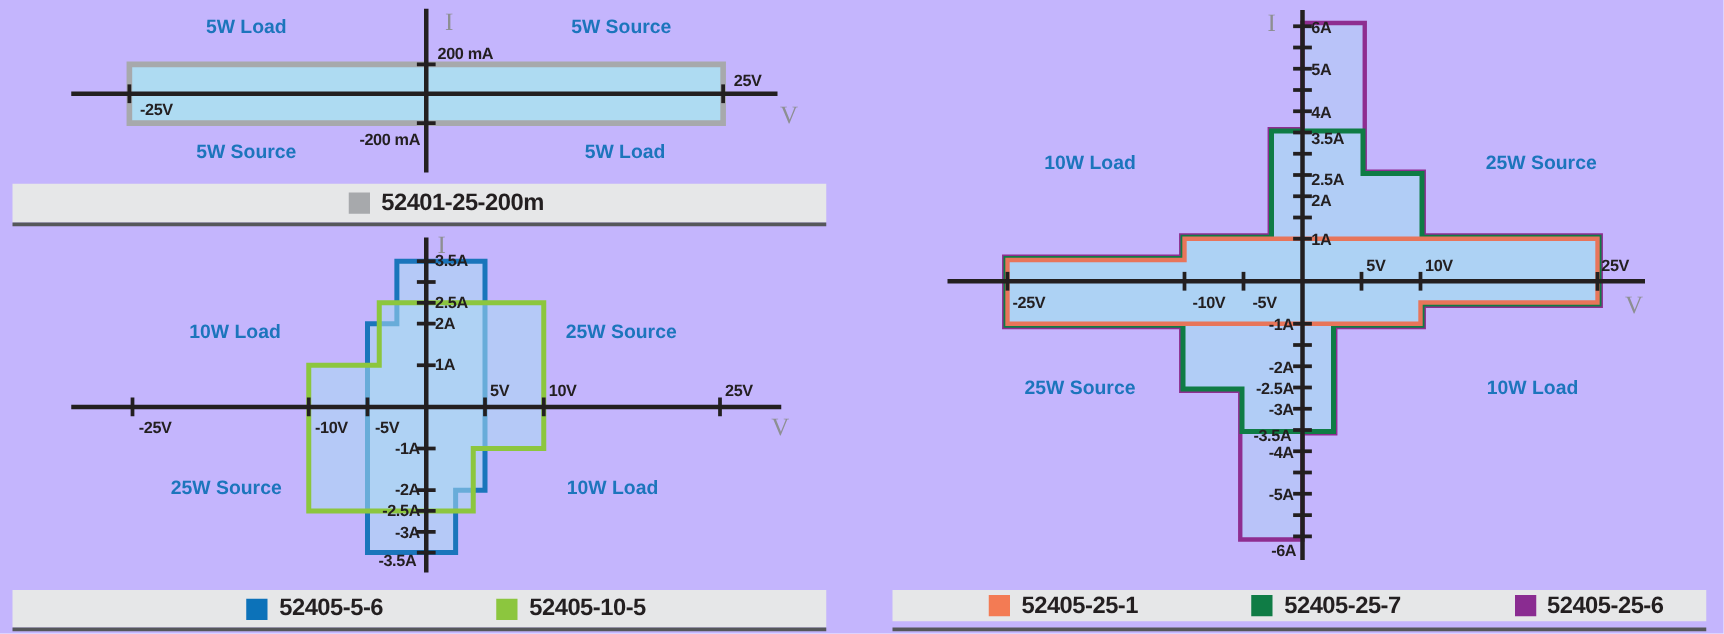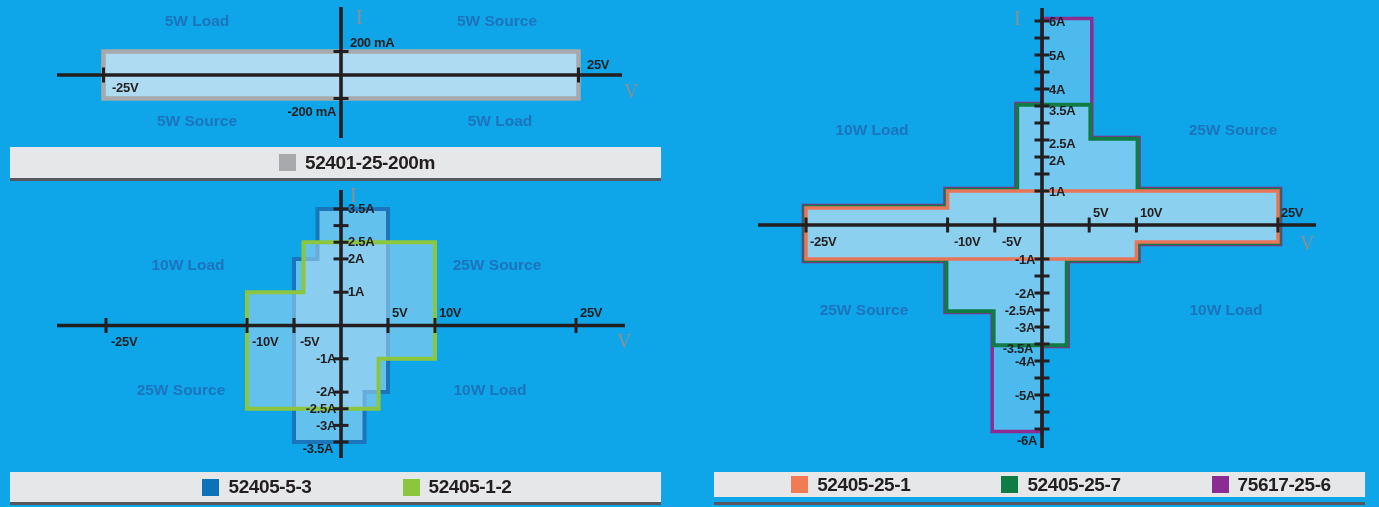--- a/index.html
+++ b/index.html
@@ -1,16 +1,16 @@
 <!DOCTYPE html>
 <html><head>
 <meta charset="utf-8">
 <style>
   html,body{margin:0;padding:0;background:#fff;}
-  #figure{position:relative;width:1379px;height:507px;background:#0ea5e9;overflow:hidden;
+  #figure{position:relative;width:1379px;height:507px;background:#c4b5fd;overflow:hidden;
           font-family:"Liberation Sans",sans-serif;}
   #chart-svg{position:absolute;left:0;top:0;}
   .legend-bar{position:absolute;background:#E6E7E8;display:flex;align-items:center;justify-content:center;}
   .legend-rule{position:absolute;background:#55575A;}
   .legend-item{display:flex;align-items:center;margin:0 24px;padding-left:43px;}
   .legend-swatch{width:17px;height:17px;display:inline-block;margin-right:9px;}
   .legend-label{font-size:19px;font-weight:700;color:#231F20;letter-spacing:-0.4px;white-space:nowrap;}
   
   text.q{fill:#1C75BC;font-family:"Liberation Sans",sans-serif;font-weight:700;font-size:15.5px;}
   text.t{fill:#231F20;font-family:"Liberation Sans",sans-serif;font-weight:700;font-size:13px;letter-spacing:-0.3px;}
@@ -150,37 +150,37 @@
       <div class="legend-bar" style="left: 10px; top: 147px; width: 651px; height: 31px;">
         <span class="legend-item">
           <span class="legend-swatch" style="background: rgb(167, 169, 172);"></span>
           <span class="legend-label">52401-25-200m</span>
         </span>
       </div>
       <div class="legend-rule" style="left: 10px; top: 178px; width: 651px; height: 2.5px;"></div>
       <div class="legend-bar" style="left: 10px; top: 472px; width: 651px; height: 30px;">
         <span class="legend-item">
           <span class="legend-swatch" style="background: rgb(12, 114, 185);"></span>
-          <span class="legend-label">52405-5-3</span>
+          <span class="legend-label">52405-5-6</span>
         </span>
         <span class="legend-item">
           <span class="legend-swatch" style="background: rgb(140, 198, 62);"></span>
-          <span class="legend-label">52405-1-2</span>
+          <span class="legend-label">52405-10-5</span>
         </span>
       </div>
       <div class="legend-rule" style="left: 10px; top: 502px; width: 651px; height: 2.5px;"></div>
       <div class="legend-bar" style="left: 714px; top: 472px; width: 651px; height: 25px;">
         <span class="legend-item">
           <span class="legend-swatch" style="background: rgb(243, 123, 84);"></span>
           <span class="legend-label">52405-25-1</span>
         </span>
         <span class="legend-item">
           <span class="legend-swatch" style="background: rgb(15, 124, 69);"></span>
           <span class="legend-label">52405-25-7</span>
         </span>
         <span class="legend-item">
           <span class="legend-swatch" style="background: rgb(138, 44, 145);"></span>
-          <span class="legend-label">75617-25-6</span>
+          <span class="legend-label">52405-25-6</span>
         </span>
       </div>
       <div class="legend-rule" style="left: 714px; top: 502px; width: 651px; height: 2.5px;"></div>
     </div>
 </div>
 
 </body></html>

